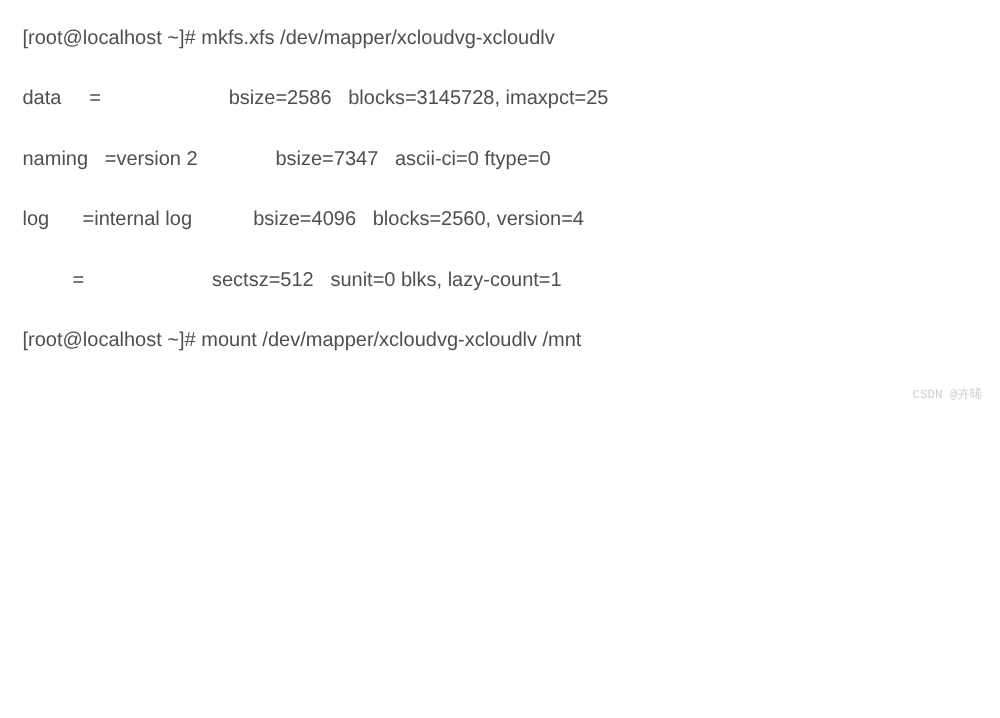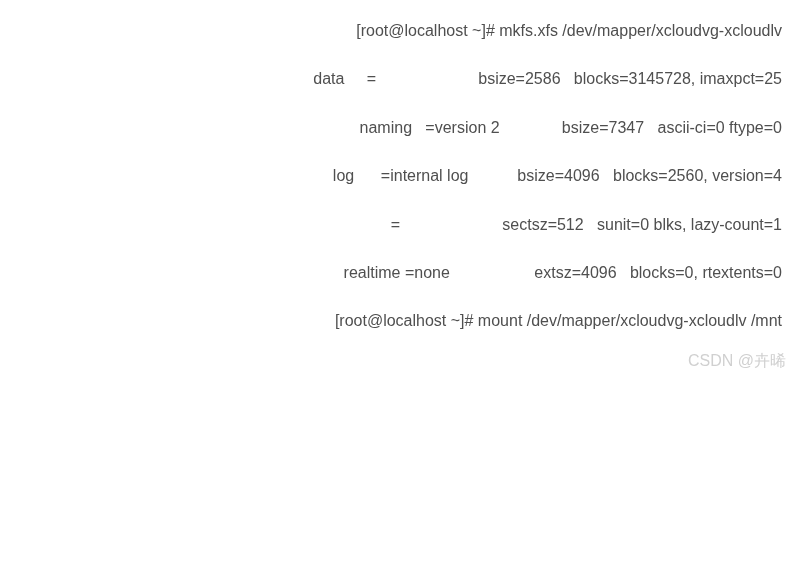--- a/index.html
+++ b/index.html
@@ -10,37 +10,35 @@
       line-height: 1.4;
       color: #4f4f4f;
       background: #ffffff;
       width: 800px;
       box-sizing: border-box;
       position: relative;
     }
     .line {
       margin-bottom: 26px;
       white-space: pre;
-      text-align: right;
     }
     .watermark {
       position: absolute;
       right: 14px;
       bottom: 6px;
-      font-size: 16px;
+      font-size: 10px;
       color: #d0d0d0;
-      font-family: Liberation Sans, sans-serif;
+      font-family: Liberation Mono, monospace;
     }
   </style>
 </head>
 <body>
 
 <div>
   <div class="line">[root@localhost ~]# mkfs.xfs /dev/mapper/xcloudvg-xcloudlv</div>
   <div class="line">data     =                       bsize=2586   blocks=3145728, imaxpct=25</div>
   <div class="line">naming   =version 2              bsize=7347   ascii-ci=0 ftype=0</div>
   <div class="line">log      =internal log           bsize=4096   blocks=2560, version=4</div>
   <div class="line">         =                       sectsz=512   sunit=0 blks, lazy-count=1</div>
-  <div class="line">realtime =none                   extsz=4096   blocks=0, rtextents=0</div>
   <div class="line">[root@localhost ~]# mount /dev/mapper/xcloudvg-xcloudlv /mnt</div>
 </div>
 
 <div class="watermark">CSDN @卉晞</div>
 
 </body></html>

